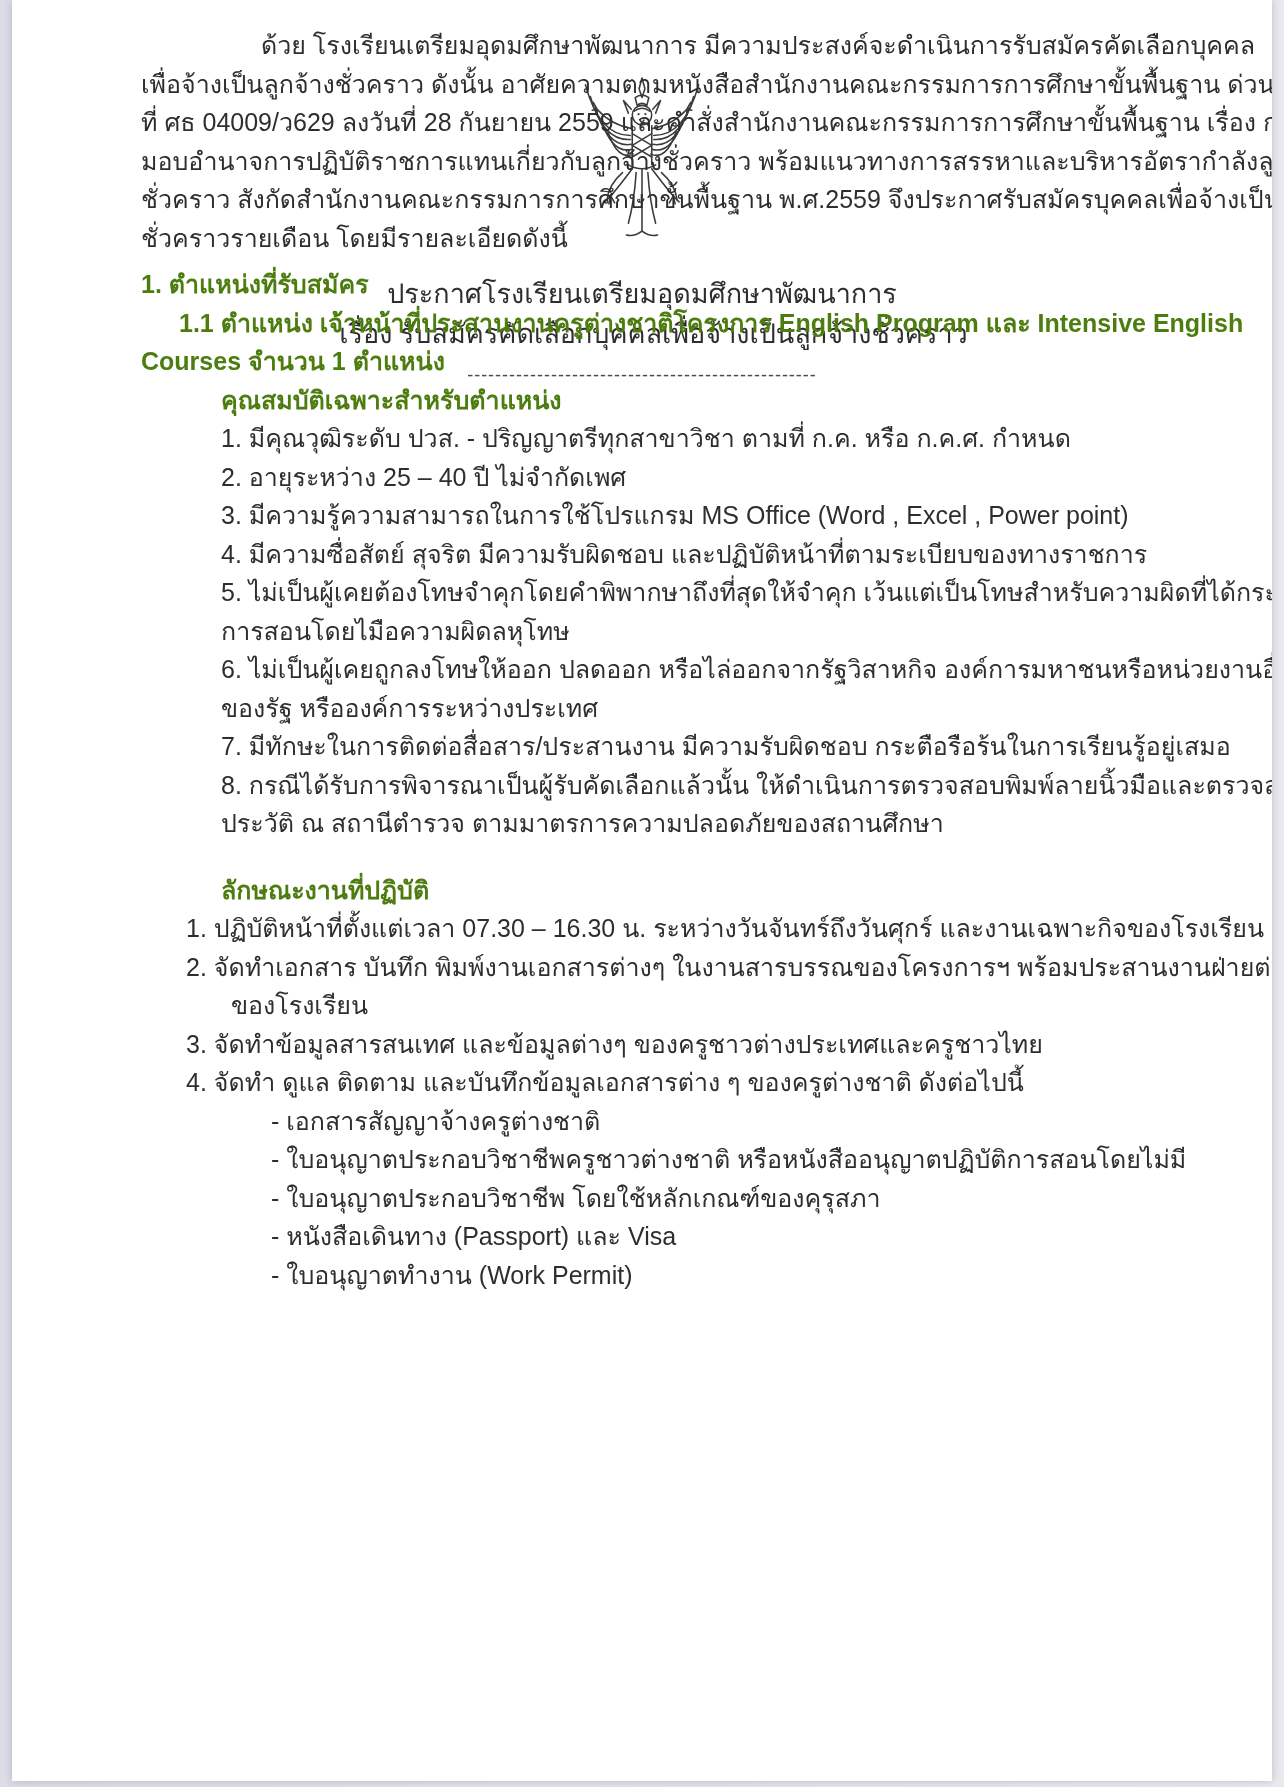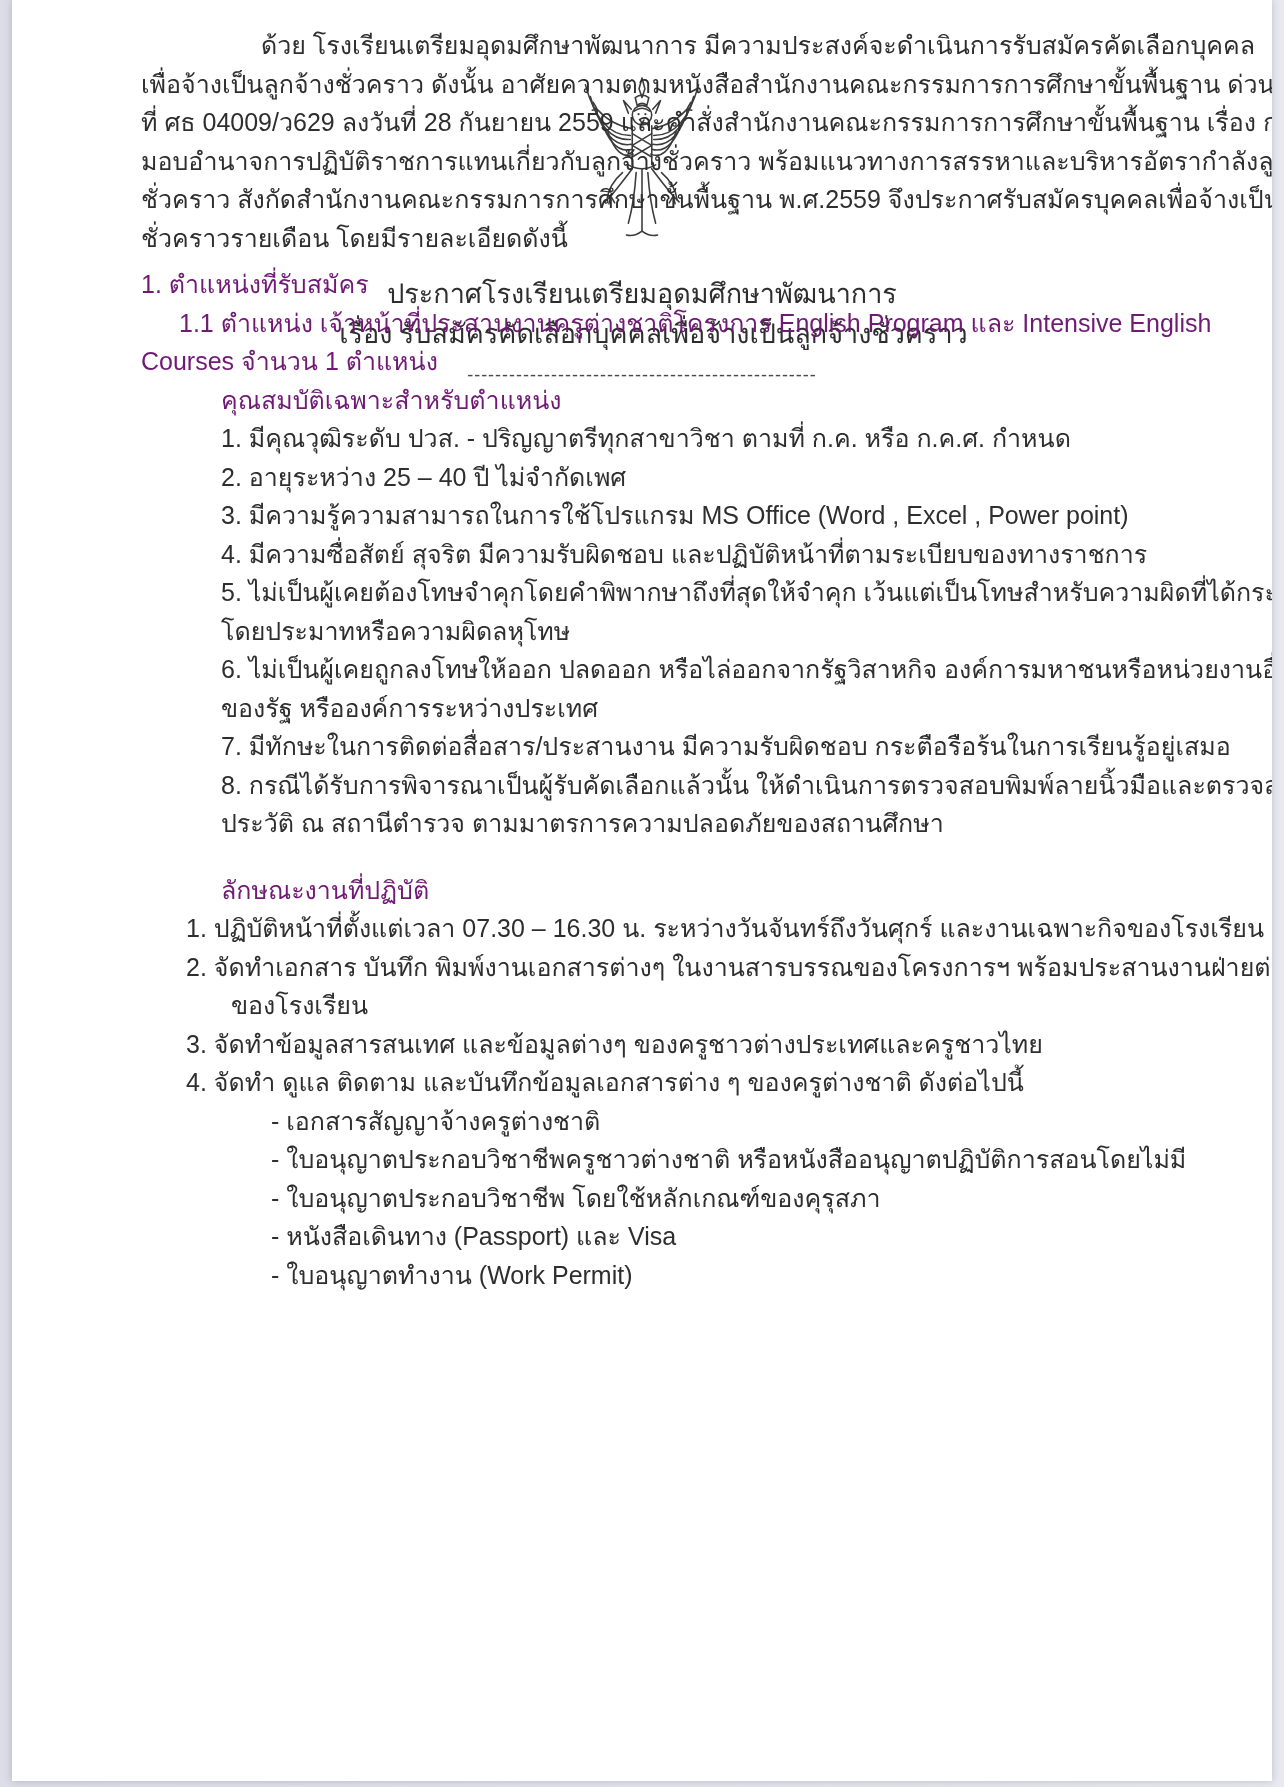--- a/index.html
+++ b/index.html
@@ -28,21 +28,21 @@
   }
   .divider{
     text-align:center;font-size:18px;letter-spacing:1px;color:#4a4a4a;
     line-height:22px;margin-top:10px;
   }
   .body-block{margin-top:26px;}
   .line{
     font-size:25px;line-height:38.5px;white-space:nowrap;
   }
   .indent-first{padding-left:120px;}
-  .bold{font-weight:normal;color:#701a75;}
+  .bold{font-weight:bold;color:#4d7c0f;}
   .sec-head{margin-top:8px;}
   .ind-11{padding-left:38px;}
   .ind-q{padding-left:80px;}
   .ind-d{padding-left:45px;}
   .ind-dwrap{padding-left:90px;}
   .ind-doc{padding-left:130px;}
   .duties-head{margin-top:28px;}
   svg.garuda{width:100%;height:100%;}
 </style>
 </head>
@@ -115,21 +115,21 @@
     <div class="line bold ind-11">1.1 ตำแหน่ง เจ้าหน้าที่ประสานงานครูต่างชาติโครงการ English Program และ Intensive English</div>
     <div class="line bold">Courses   จำนวน  1  ตำแหน่ง</div>
 
     <div class="line bold ind-q">คุณสมบัติเฉพาะสำหรับตำแหน่ง</div>
     <div>
       <div class="line ind-q">1. มีคุณวุฒิระดับ ปวส. - ปริญญาตรีทุกสาขาวิชา ตามที่ ก.ค. หรือ ก.ค.ศ. กำหนด</div>
       <div class="line ind-q">2. อายุระหว่าง 25 – 40 ปี ไม่จำกัดเพศ</div>
       <div class="line ind-q">3. มีความรู้ความสามารถในการใช้โปรแกรม MS Office (Word , Excel , Power point)</div>
       <div class="line ind-q">4. มีความซื่อสัตย์ สุจริต มีความรับผิดชอบ และปฏิบัติหน้าที่ตามระเบียบของทางราชการ</div>
       <div class="line ind-q">5. ไม่เป็นผู้เคยต้องโทษจำคุกโดยคำพิพากษาถึงที่สุดให้จำคุก เว้นแต่เป็นโทษสำหรับความผิดที่ได้กระทำ</div>
-      <div class="line ind-q">โดยประมาทหรือความผิดลหุโทษ</div>
+      <div class="line ind-q">การสอนโดยไมือความผิดลหุโทษ</div>
       <div class="line ind-q">6. ไม่เป็นผู้เคยถูกลงโทษให้ออก ปลดออก หรือไล่ออกจากรัฐวิสาหกิจ องค์การมหาชนหรือหน่วยงานอื่น</div>
       <div class="line ind-q">ของรัฐ หรือองค์การระหว่างประเทศ</div>
       <div class="line ind-q">7. มีทักษะในการติดต่อสื่อสาร/ประสานงาน มีความรับผิดชอบ กระตือรือร้นในการเรียนรู้อยู่เสมอ</div>
       <div class="line ind-q">8. กรณีได้รับการพิจารณาเป็นผู้รับคัดเลือกแล้วนั้น ให้ดำเนินการตรวจสอบพิมพ์ลายนิ้วมือและตรวจสอบ</div>
       <div class="line ind-q">ประวัติ ณ สถานีตำรวจ ตามมาตรการความปลอดภัยของสถานศึกษา</div>
     </div>
 
     <div class="line bold ind-q duties-head">ลักษณะงานที่ปฏิบัติ</div>
     <div>
       <div class="line ind-d">1. ปฏิบัติหน้าที่ตั้งแต่เวลา 07.30 – 16.30 น. ระหว่างวันจันทร์ถึงวันศุกร์ และงานเฉพาะกิจของโรงเรียน</div>

